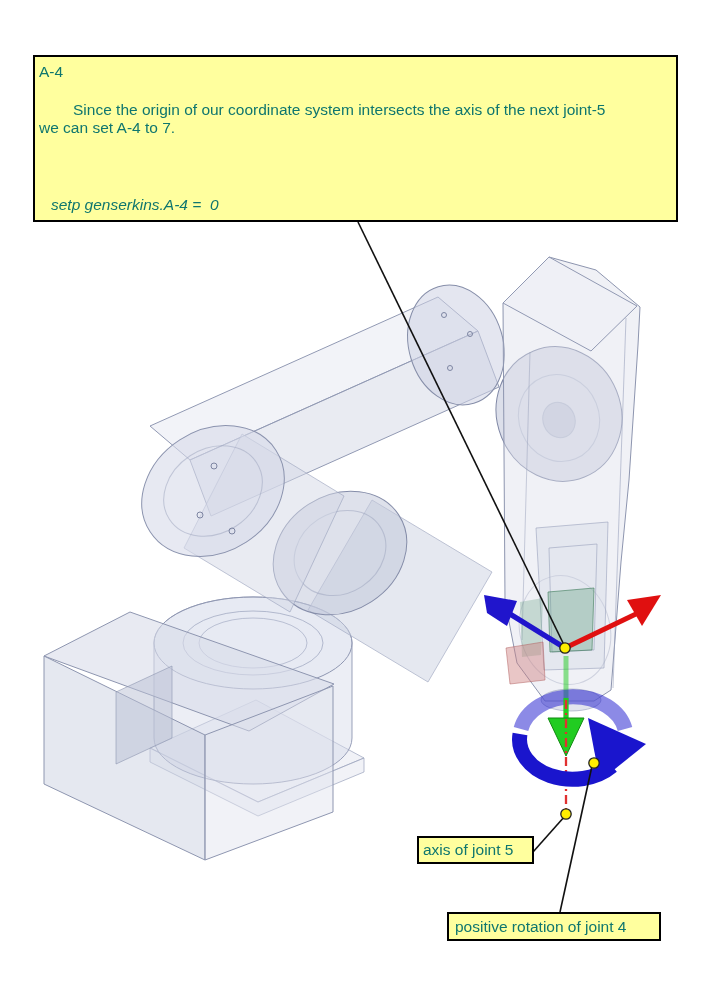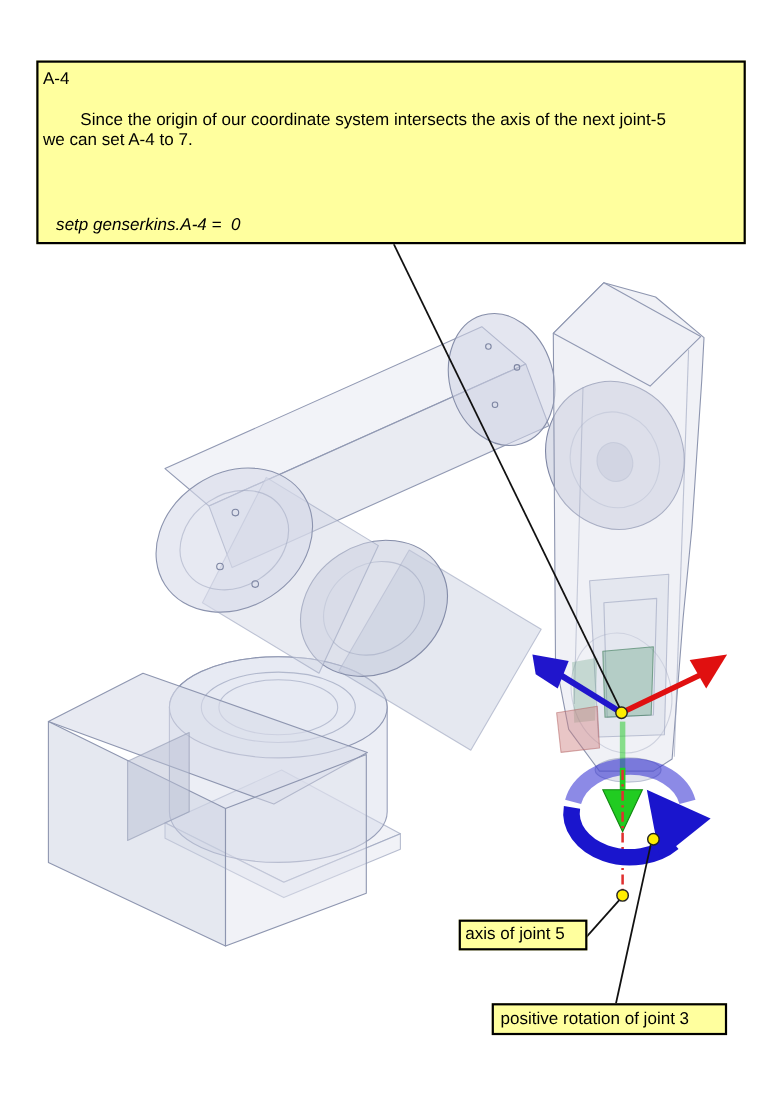--- a/index.html
+++ b/index.html
@@ -7,21 +7,21 @@
     --x_axis:#E01010;
     --y_axis:#2015CC;
     --z_axis:#21CC21;
     --rotation_arrow:#1A15CD;
     --joint_axis_line:#E03030;
     --marker_dot:#FFEE00;
   }
   html,body{margin:0;padding:0;background:#fff;}
   .page{
     position:relative;width:707px;height:1000px;background:#ffffff;
-    font-family:"Liberation Sans",sans-serif;color:#000000;overflow:hidden;
+    font-family:"Liberation Sans",sans-serif;color:#0f766e;overflow:hidden;
   }
   .figure-svg{position:absolute;left:0;top:0;}
   .note-box{
     position:absolute;background:var(--annotation_bg);
     border:2px solid #000;box-sizing:border-box;
   }
   .note-main{left:33px;top:55px;width:645px;height:167px;font-size:15.5px;line-height:18px;}
   .note-main .t-title{position:absolute;left:4px;top:6px;}
   .note-main .t-body1{position:absolute;left:4px;top:44px;white-space:nowrap;margin-left:34px;}
   .note-main .t-body2{position:absolute;left:4px;top:62px;white-space:nowrap;}
@@ -142,16 +142,16 @@
     <div class="t-body1">Since the origin of our coordinate system intersects the axis of the next joint-5</div>
     <div class="t-body2">we can set A-4 to 7.</div>
     <div class="t-cmd">setp genserkins.A-4 =  0</div>
   </div>
 
   <div class="note-box note-axis">
     <span>axis of joint 5</span>
   </div>
 
   <div class="note-box note-rot">
-    <span>positive rotation of joint 3</span>
+    <span>positive rotation of joint 4</span>
   </div>
 
 </div>
 
 </body></html>

